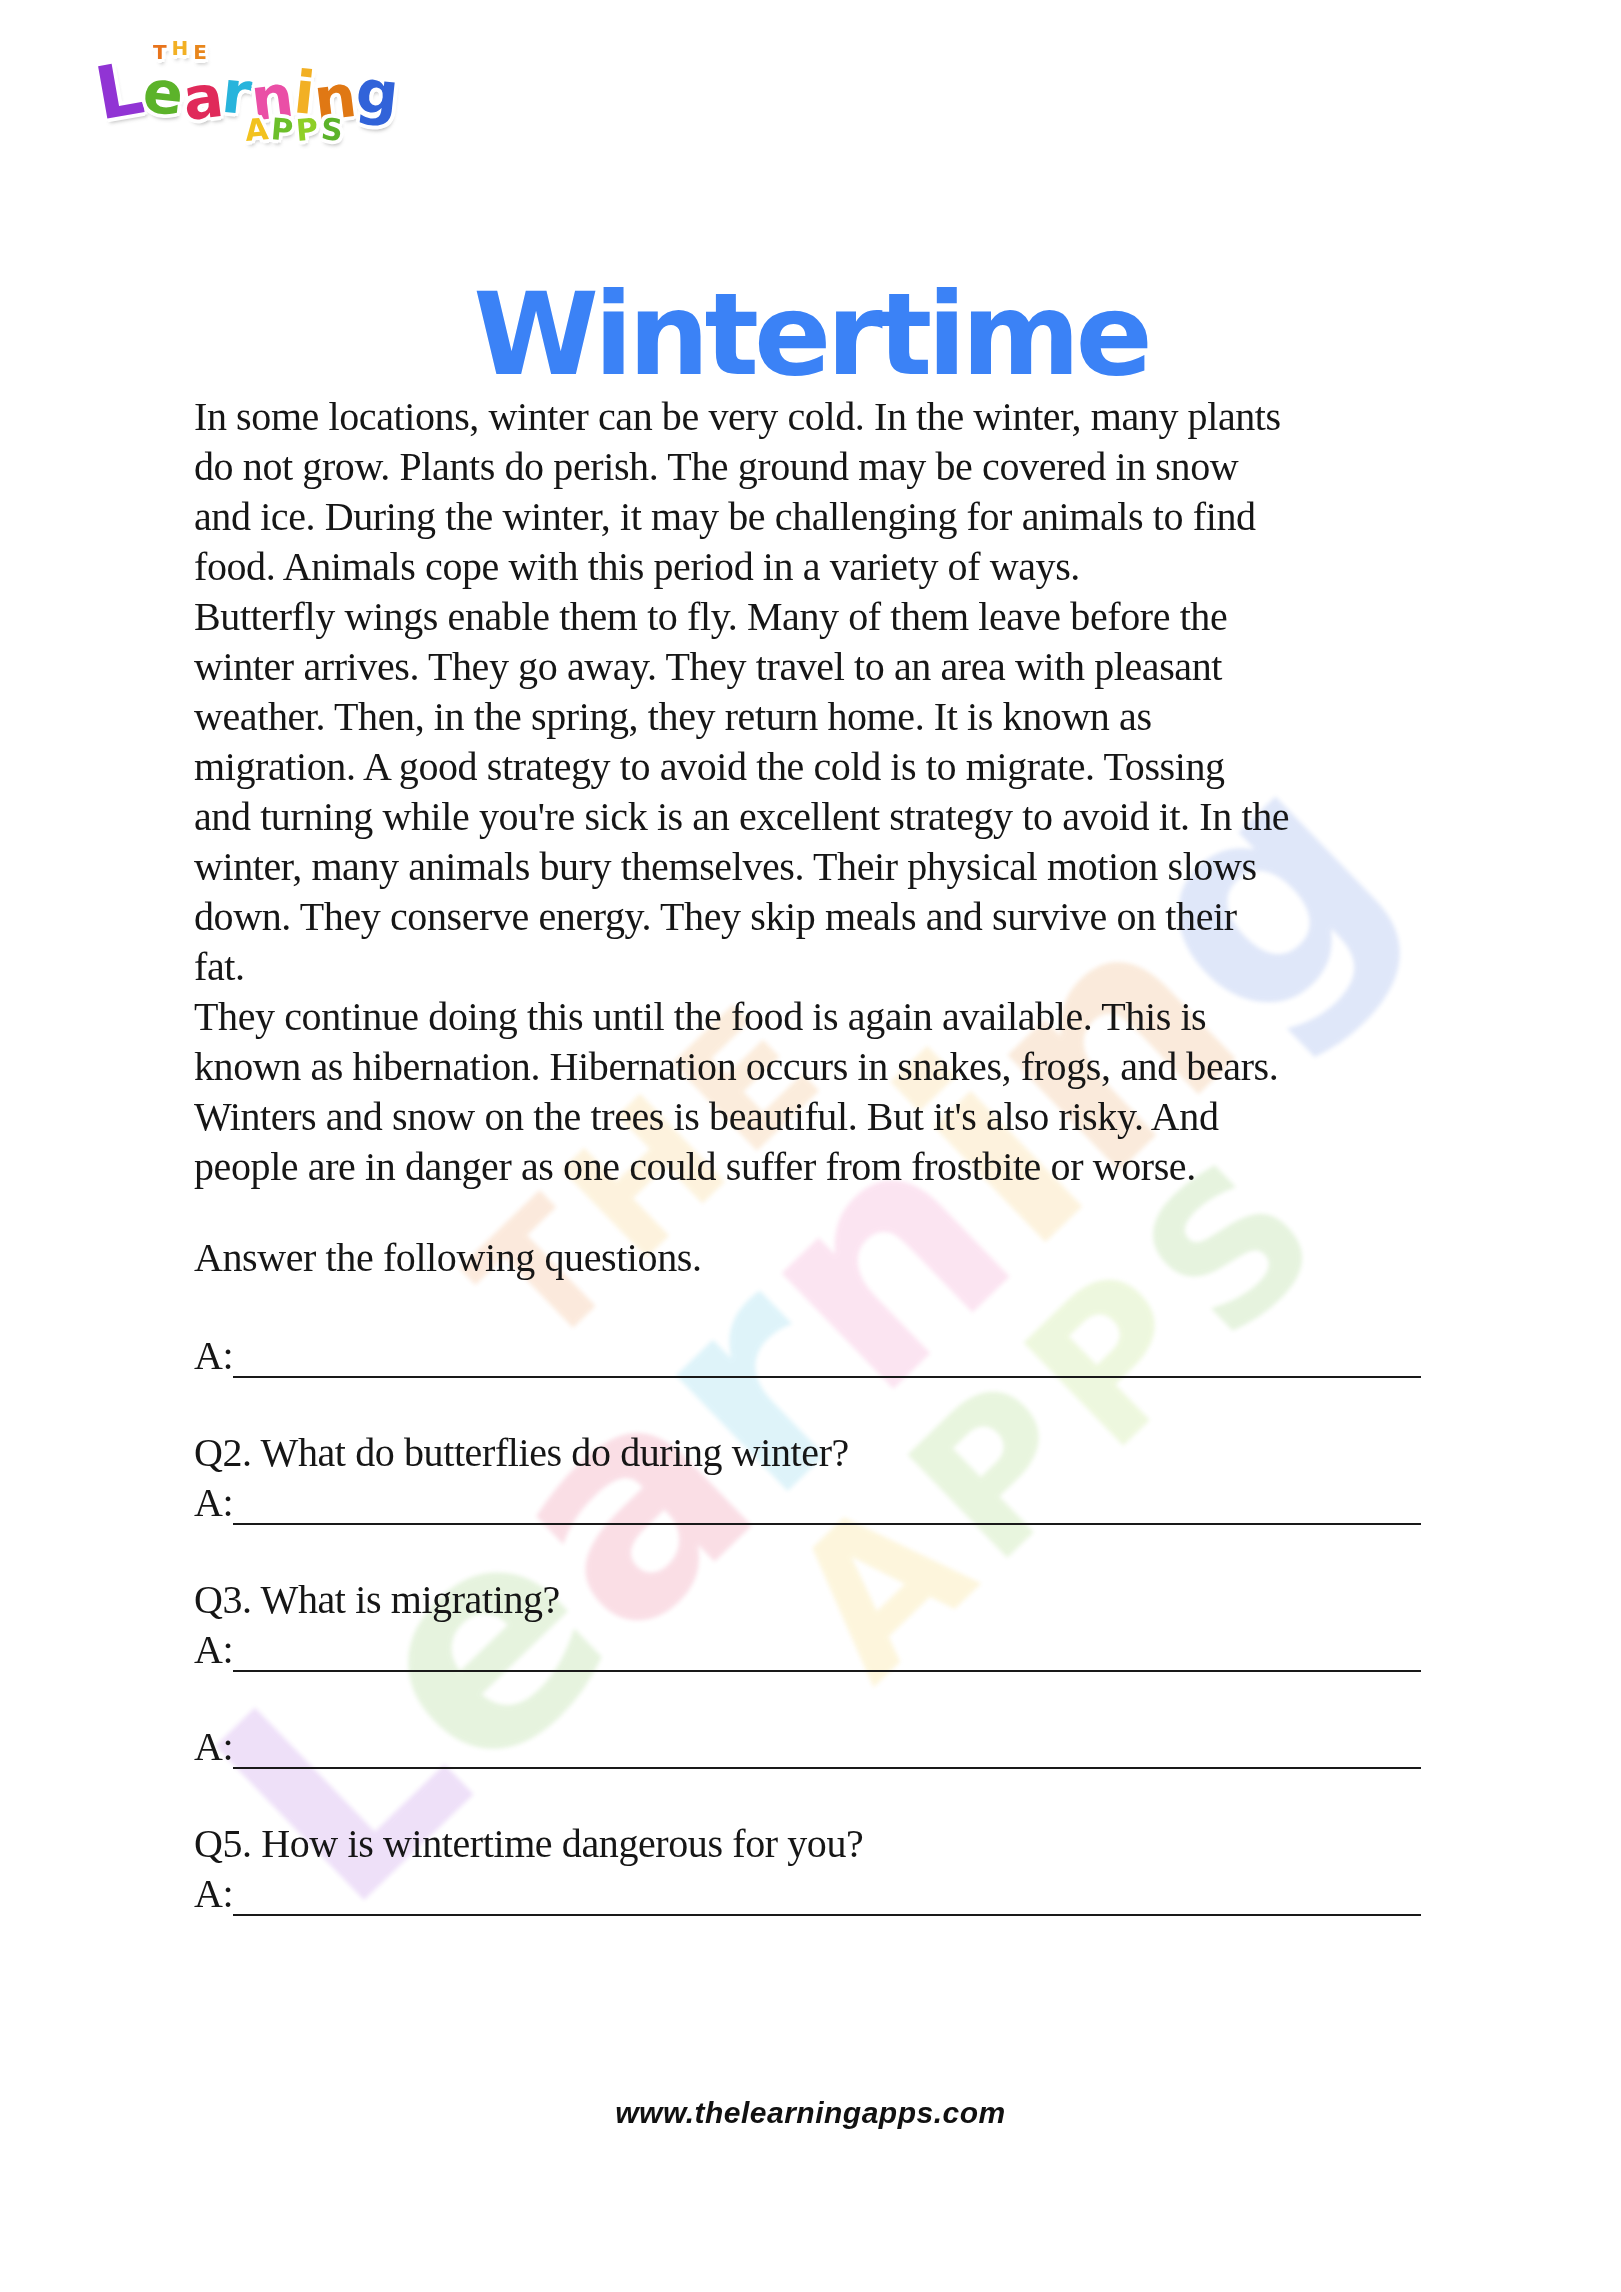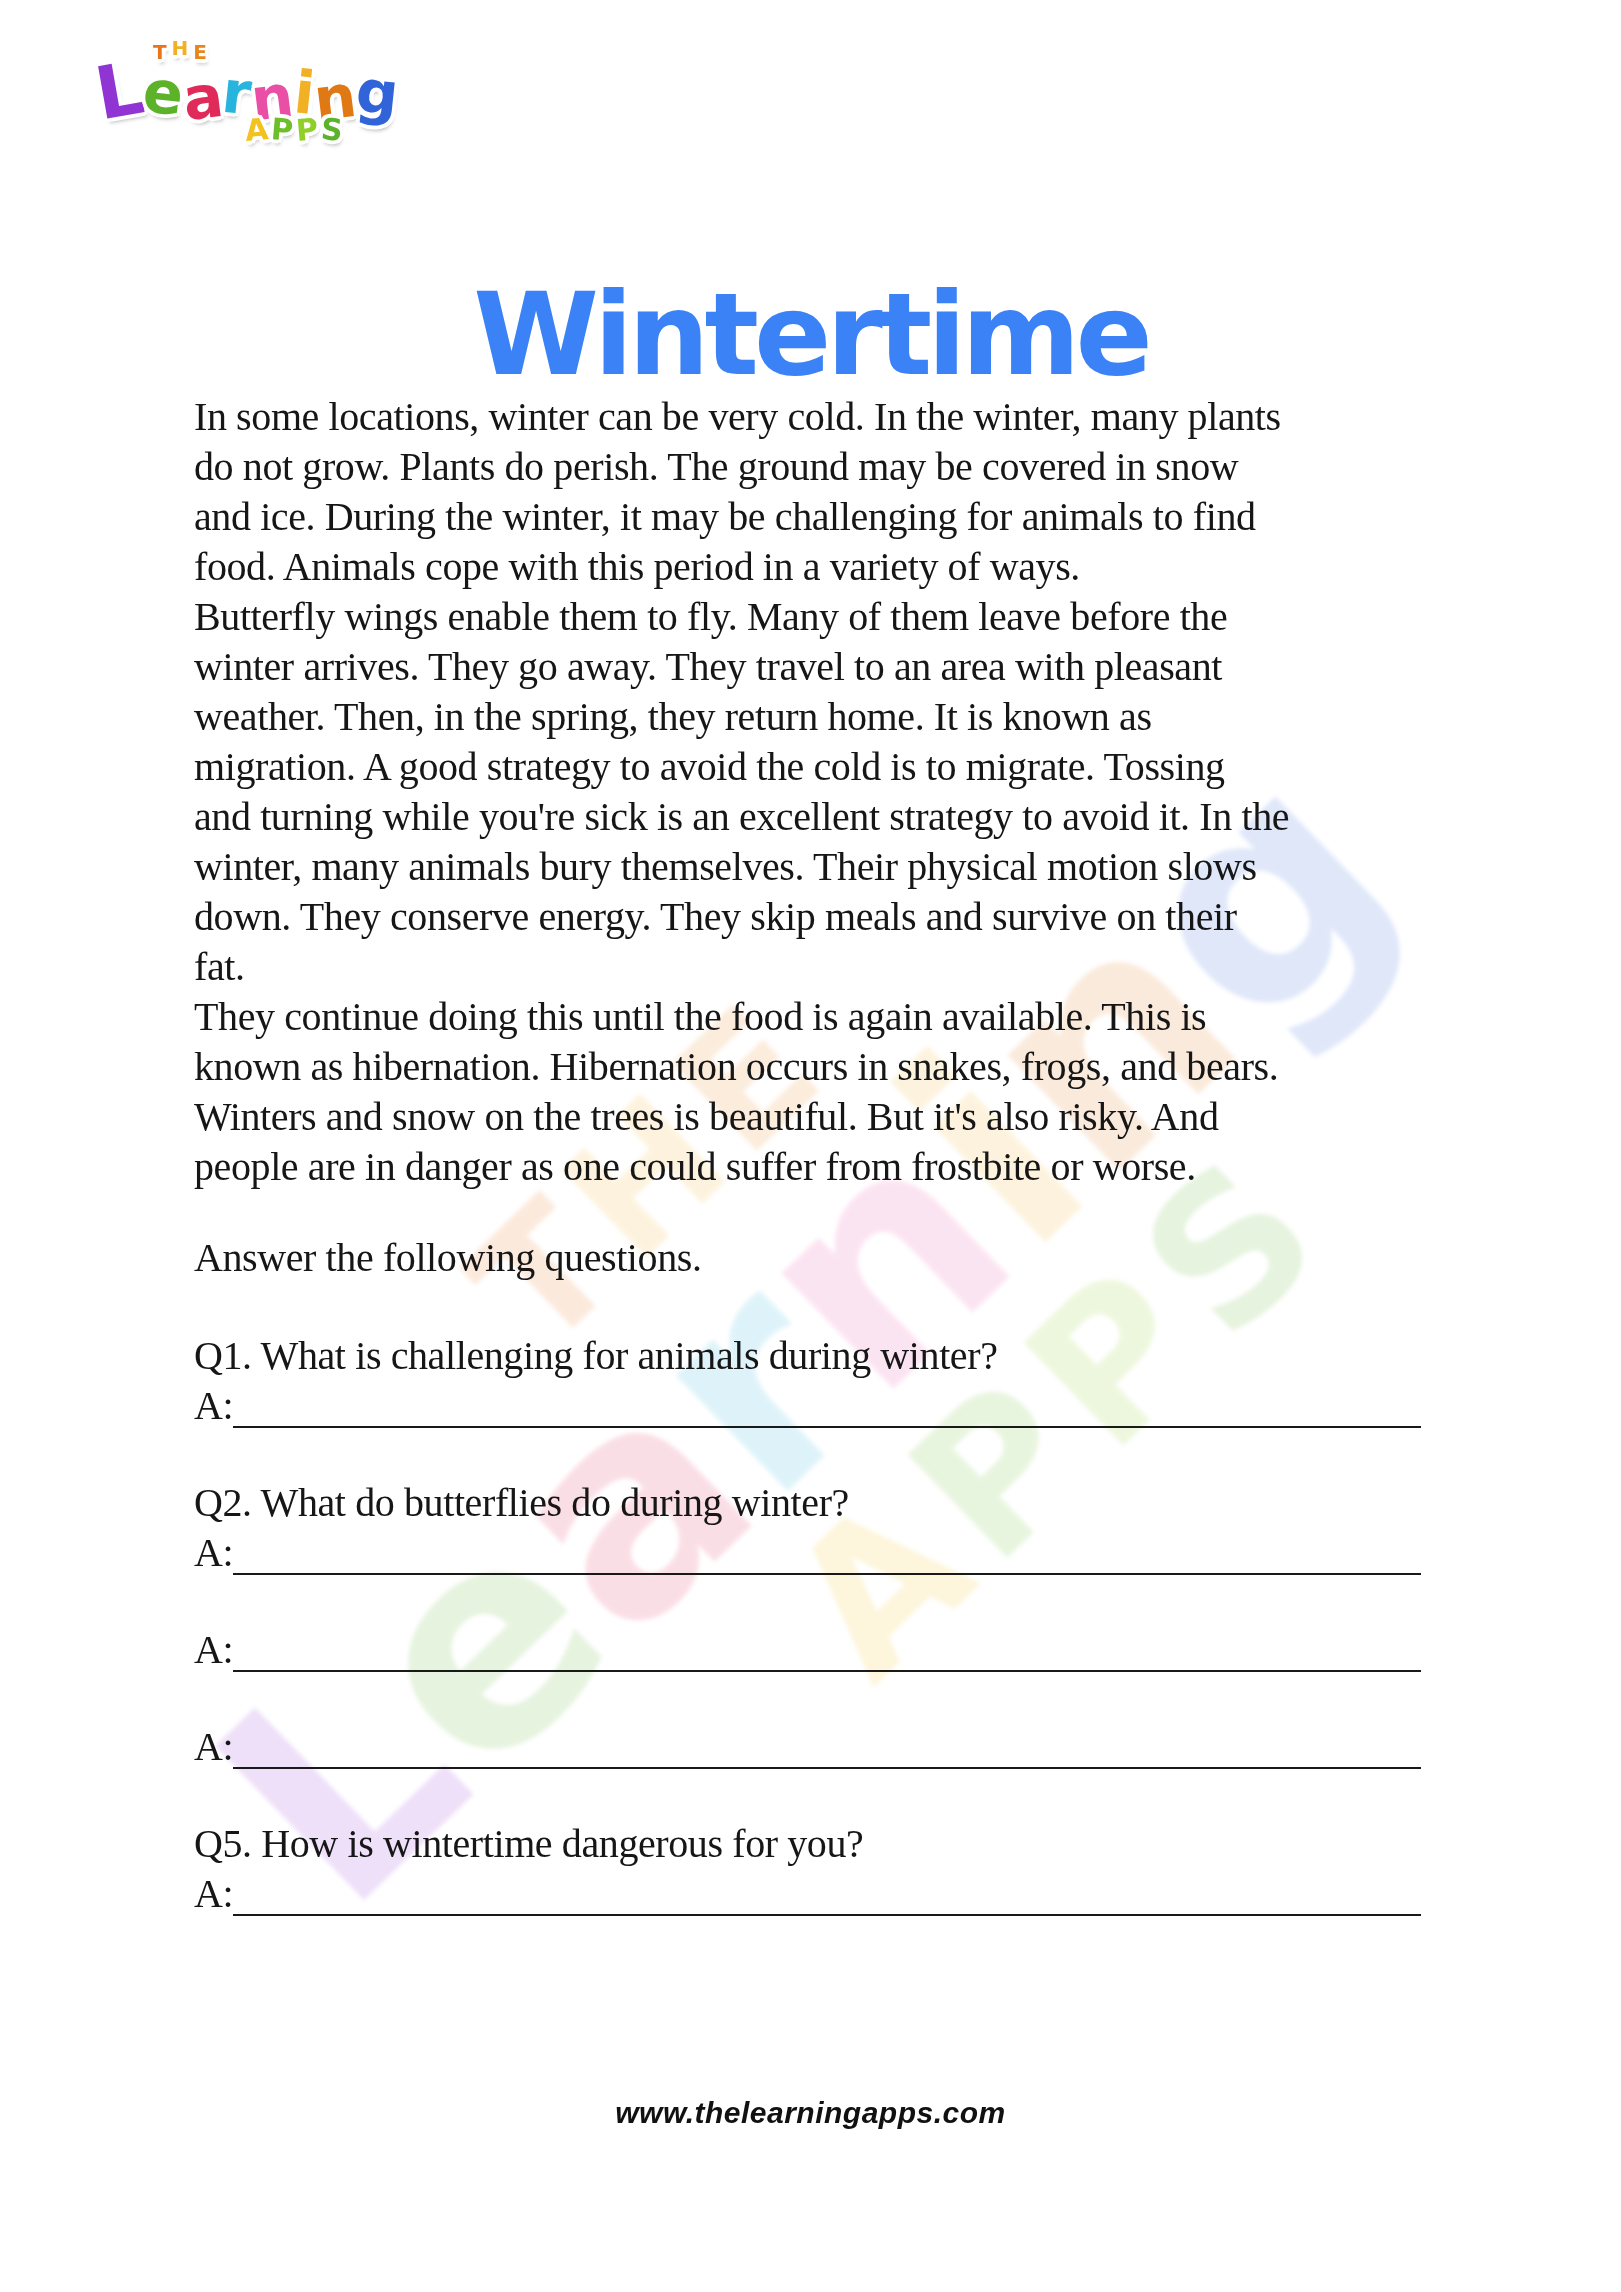--- a/index.html
+++ b/index.html
@@ -166,36 +166,36 @@
 known as hibernation. Hibernation occurs in snakes, frogs, and bears.
 Winters and snow on the trees is beautiful. But it's also risky. And
 people are in danger as one could suffer from frostbite or worse.</p>
     </div>
 
     <p class="instruction">Answer the following questions.</p>
 
     <div class="questions">
 
       <div class="q-block">
-        <div class="q-label">Q1. What is challenging for animals during winter?</div>
         <div class="answer-row">
           <span class="answer-prefix">A:</span>
           <span class="answer-line"></span>
         </div>
       </div>
 
       <div class="q-block">
         <div class="q-label">Q2. What do butterflies do during winter?</div>
         <div class="answer-row">
           <span class="answer-prefix">A:</span>
           <span class="answer-line"></span>
         </div>
       </div>
 
       <div class="q-block">
+        <div class="q-label">Q3. What is migrating?</div>
         <div class="answer-row">
           <span class="answer-prefix">A:</span>
           <span class="answer-line"></span>
         </div>
       </div>
 
       <div class="q-block">
         <div class="answer-row">
           <span class="answer-prefix">A:</span>
           <span class="answer-line"></span>

